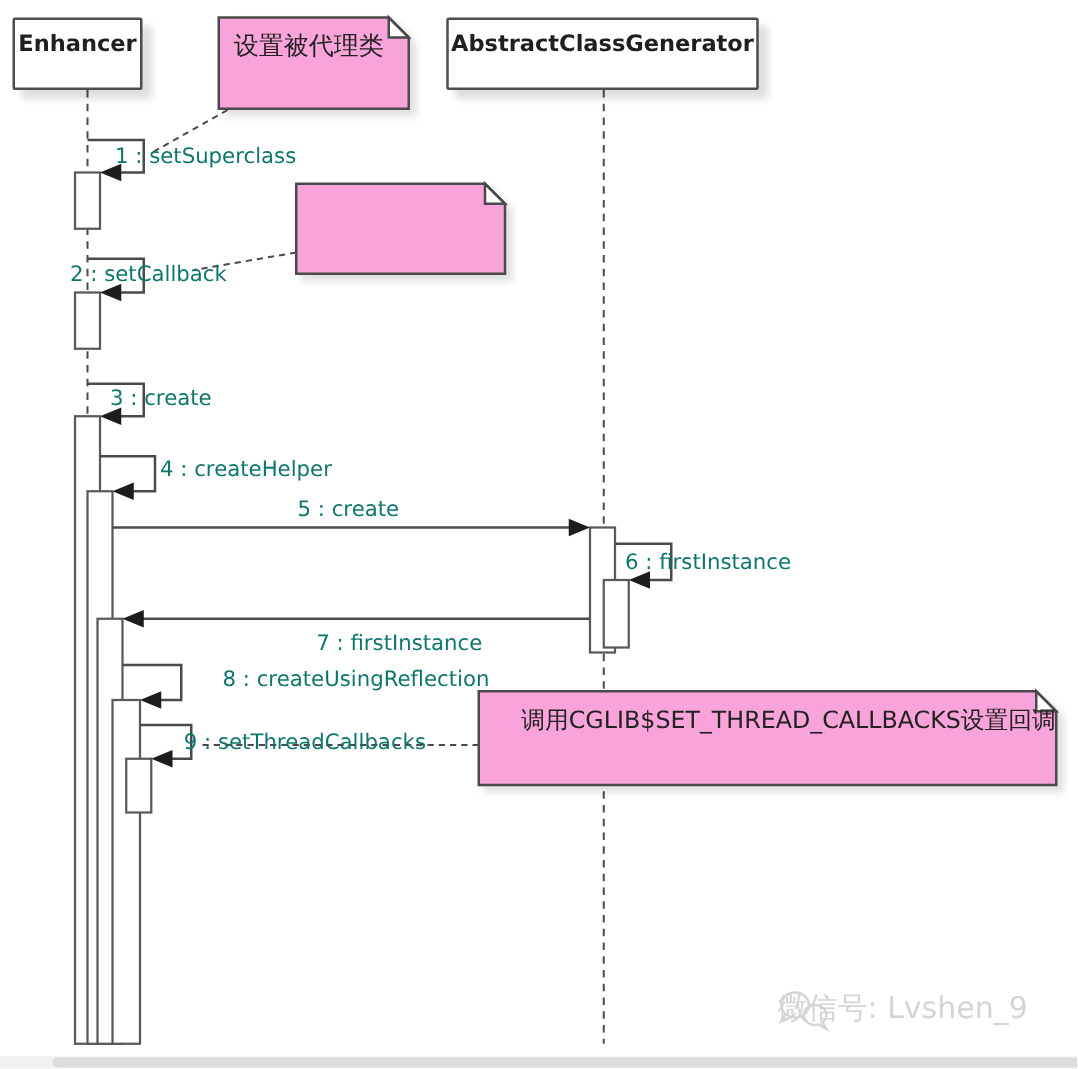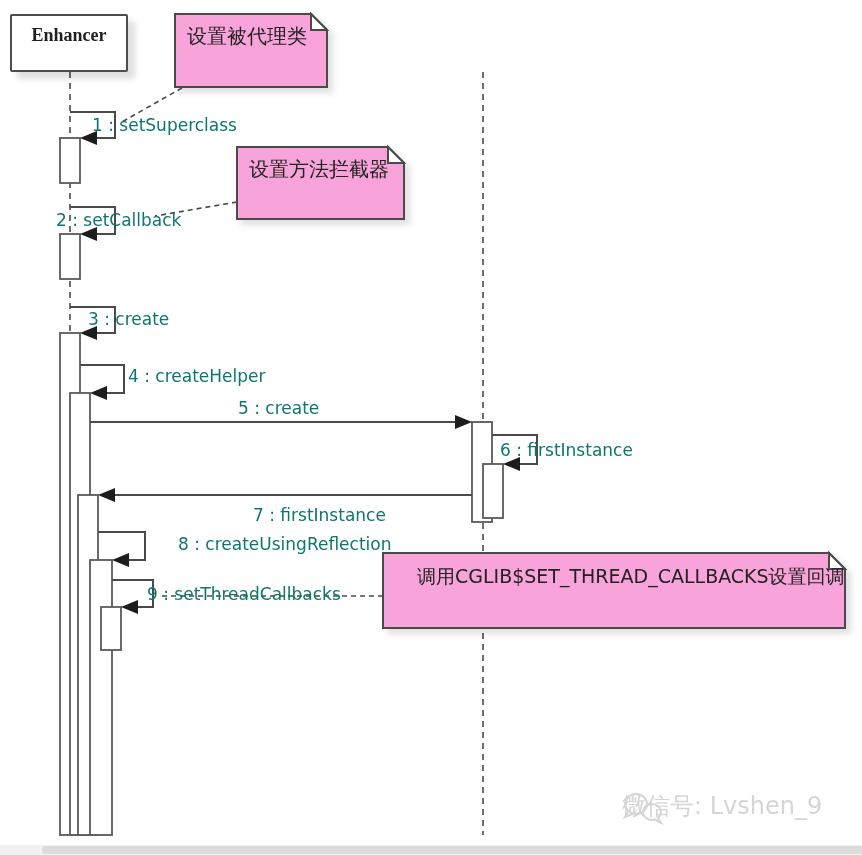--- a/index.html
+++ b/index.html
@@ -96,26 +96,28 @@
       <polygon points="80,333 97,326 97,340"></polygon>
       <polygon points="90,393 107,386 107,400"></polygon>
       <polygon points="472,422 455,415 455,429"></polygon>
       <polygon points="503,464 520,457 520,471"></polygon>
       <polygon points="98,495 115,488 115,502"></polygon>
       <polygon points="112,560 129,553 129,567"></polygon>
       <polygon points="121,607 138,600 138,614"></polygon>
     </g>
   </svg>
 
-  <div class="headbox" style="left:10px;top:14px;width:118px;height:58px;font-family:Liberation Serif, serif;">
+  <div class="headbox" style="left:10px;top:14px;width:104px;height:58px;">
     <span>Enhancer</span>
+  </div>
+  <div class="headbox" style="left:357px;top:14px;width:250px;height:58px;">
+    <span>AbstractClassGenerator</span>
   </div>
 
   <div class="note-text" style="left:187px;top:24px;">设置被代理类</div>
-  <div class="note-text" style="left:249px;top:157px;">设置方法拦截器</div>
   <div class="note-text small" style="left:393px;top:564px;margin-left:24px;">调用CGLIB$SET_THREAD_CALLBACKS设置回调</div>
 
   <div class="msg-label" style="left:92px;top:115px;">1 : setSuperclass</div>
   <div class="msg-label" style="left:56px;top:210px;">2 : setCallback</div>
   <div class="msg-label" style="left:88px;top:309px;">3 : create</div>
   <div class="msg-label" style="left:128px;top:366px;">4 : createHelper</div>
   <div class="msg-label" style="left:238px;top:398px;">5 : create</div>
   <div class="msg-label" style="left:500px;top:440px;">6 : firstInstance</div>
   <div class="msg-label" style="left:215px;top:505px;margin-left:38px;">7 : firstInstance</div>
   <div class="msg-label" style="left:150px;top:534px;margin-left:28px;">8 : createUsingReflection</div>

